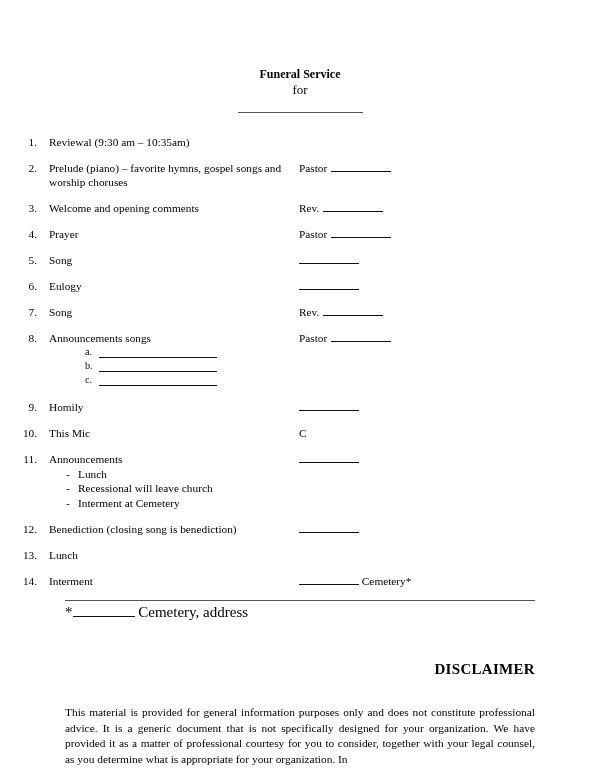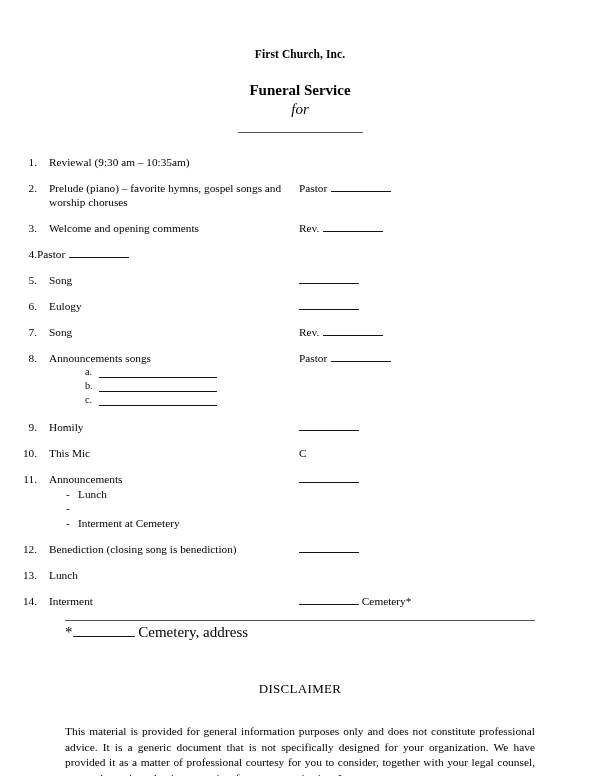--- a/index.html
+++ b/index.html
@@ -29,29 +29,28 @@
     text-align: center;
   }
   .org-title {
     font-weight: bold;
     font-size: 11.5px;
     letter-spacing: 0.1px;
     line-height: 1.2;
   }
   .service-title {
     font-weight: bold;
-    font-size: 15px;
+    font-size: 12px;
     margin-top: 19px;
     line-height: 1.2;
   }
   .for-word {
-    font-size: 15px;
+    font-size: 13px;
     margin-top: 1px;
     line-height: 1.25;
-    font-style: italic;
   }
   .name-rule {
     width: 125px;
     height: 0;
     border-bottom: 1.6px solid #555555;
     margin: 13px auto 0 auto;
   }
 
   
   .program {
@@ -155,40 +154,39 @@
     height: 10px;
   }
 
   
   .disclaimer-wrap {
     width: 470px;
     margin: 0 auto;
     padding-top: 26px;
   }
   .disclaimer-title {
-    text-align: center;
-    font-weight: normal;
-    font-size: 13px;
+    text-align: right;
+    font-weight: bold;
+    font-size: 15px;
     letter-spacing: 0.3px;
   }
   .disclaimer-body {
     margin-top: 27px;
     font-size: 11.4px;
     line-height: 15.5px;
     text-align: justify;
     text-justify: inter-word;
   }
 </style>
 </head>
 <body>
 
 <div class="page">
 
   <div class="headings">
-    <div class="org-title">First Church, Inc.</div>
     <div class="service-title">Funeral Service</div>
     <div class="for-word">for</div>
     <div class="name-rule"></div>
   </div>
 
   <div class="program" id="program-list">
       <div class="prog-row">
         <div class="prog-num">1.</div>
         <div class="prog-main">
           <div>Reviewal (9:30 am – 10:35am)</div>
@@ -204,20 +202,23 @@
       </div>
       <div class="prog-row">
         <div class="prog-num">3.</div>
         <div class="prog-main">
           <div>Welcome and opening comments</div>
         </div>
         <div class="prog-right"><span>Rev.</span><span class="blank blank-right"></span></div>
       </div>
       <div class="prog-row">
         <div class="prog-num">4.</div>
+        <div class="prog-main">
+          <div>Prayer</div>
+        </div>
         <div class="prog-right"><span>Pastor</span><span class="blank blank-right"></span></div>
       </div>
       <div class="prog-row">
         <div class="prog-num">5.</div>
         <div class="prog-main">
           <div>Song</div>
         </div>
         <div class="prog-right"><span class="blank blank-right-nolabel"></span></div>
       </div>
       <div class="prog-row">
@@ -273,20 +274,21 @@
         <div class="prog-num">11.</div>
         <div class="prog-main">
           <div>Announcements</div>
           <div class="dash-list">
             <div class="dash-row">
               <span class="dash-mark">-</span>
               <span>Lunch</span>
             </div>
             <div class="dash-row">
               <span class="dash-mark">-</span>
+              <span>Recessional will leave church</span>
             </div>
             <div class="dash-row">
               <span class="dash-mark">-</span>
               <span>Interment at Cemetery</span>
             </div>
           </div>
         </div>
         <div class="prog-right"><span class="blank blank-right-nolabel"></span></div>
       </div>
       <div class="prog-row">

